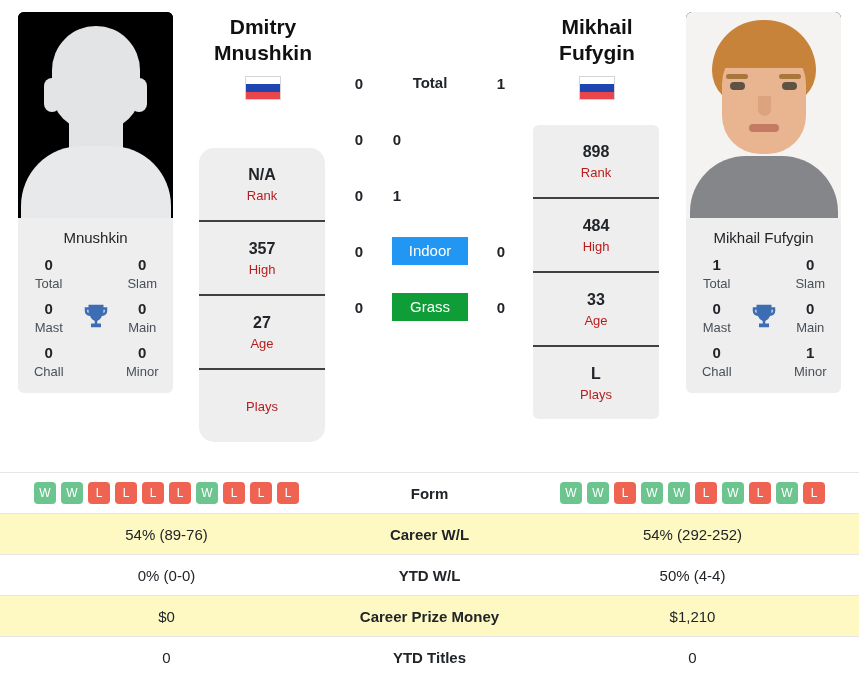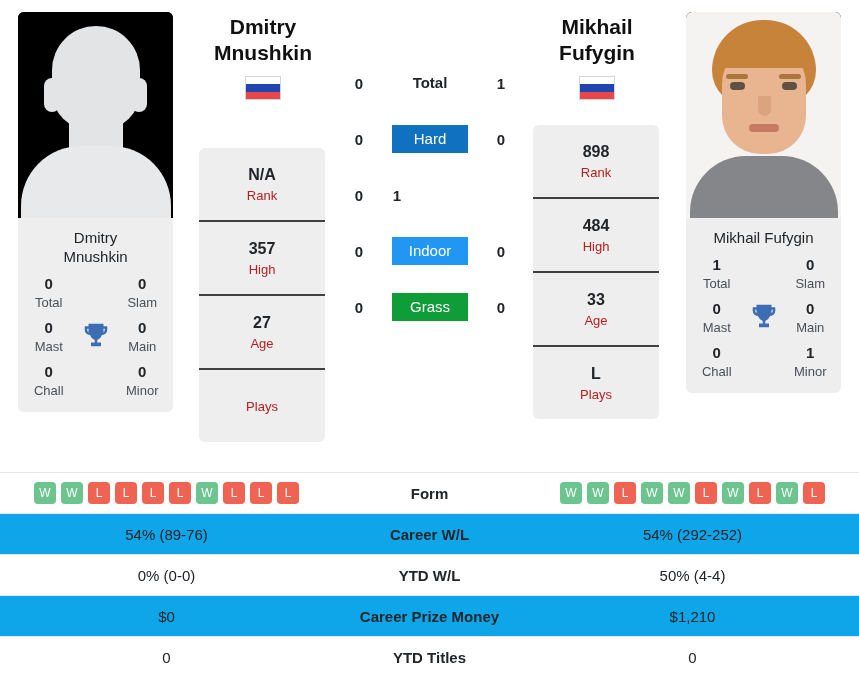--- a/index.html
+++ b/index.html
@@ -258,21 +258,21 @@
   .flag .s2 { background: #1f45b0; }
   .flag .s3 { background: #e8464b; }
 
   .stat-box {
     position: absolute;
     width: 126px;
     background: #eeeeee;
     border-radius: 6px;
     overflow: hidden;
   }
-  .stat-box.left  { left: 199px; top: 148px; }
+  .stat-box.left  { left: 199px; top: 148px; border-radius: 15px; }
   .stat-box.right { left: 533px; top: 125px; }
 
   .stat-row {
     height: 72px;
     display: flex;
     flex-direction: column;
     align-items: center;
     justify-content: center;
     border-bottom: 2px solid #404040;
   }
@@ -329,21 +329,21 @@
 
   
   .cmp-table {
     position: absolute;
     left: 0;
     top: 472px;
     width: 859px;
     border-collapse: collapse;
   }
   .cmp-table tr { height: 41px; }
-  .cmp-table tr.shade { background: #0ea5e9; }
+  .cmp-table tr.shade { background: #fef9c3; }
   .cmp-table tr.plain { background: #ffffff; }
   .cmp-table td {
     border-top: 1px solid #e6e6e6;
     padding: 0 10px;
     font-size: 15px;
     color: #212529;
     vertical-align: middle;
   }
   .cmp-table td.side {
     width: 326px;
@@ -382,21 +382,20 @@
       <div class="photo">
         <div class="ph-silhouette">
           <div class="head"></div>
           <div class="ear-l"></div>
           <div class="ear-r"></div>
           <div class="neck"></div>
           <div class="body"></div>
         </div>
       </div>
       <div class="photo-name">
-        <div>Dmitry</div>
         <div>Mnushkin</div>
       </div>
       <div class="trophy-grid">
         <div class="tg-cell">
           <div class="val">0</div>
           <div class="lbl">Total</div>
         </div>
         <div class="tg-spacer"></div>
         <div class="tg-cell">
           <div class="val">0</div>
@@ -460,23 +459,20 @@
     <div class="center-col">
       <div class="surf-row">
         <div class="surf-score">0</div>
         <div class="surf-mid">
           <span class="surf-label-plain">Total</span>
         </div>
         <div class="surf-score">1</div>
       </div>
       <div class="surf-row">
         <div class="surf-score">0</div>
-        <div class="surf-mid">
-          <span class="surf-badge" style="background:#0f71c0">Hard</span>
-        </div>
         <div class="surf-score">0</div>
       </div>
       <div class="surf-row">
         <div class="surf-score">0</div>
         <div class="surf-score">1</div>
       </div>
       <div class="surf-row">
         <div class="surf-score">0</div>
         <div class="surf-mid">
           <span class="surf-badge" style="background:#2196f3">Indoor</span>

